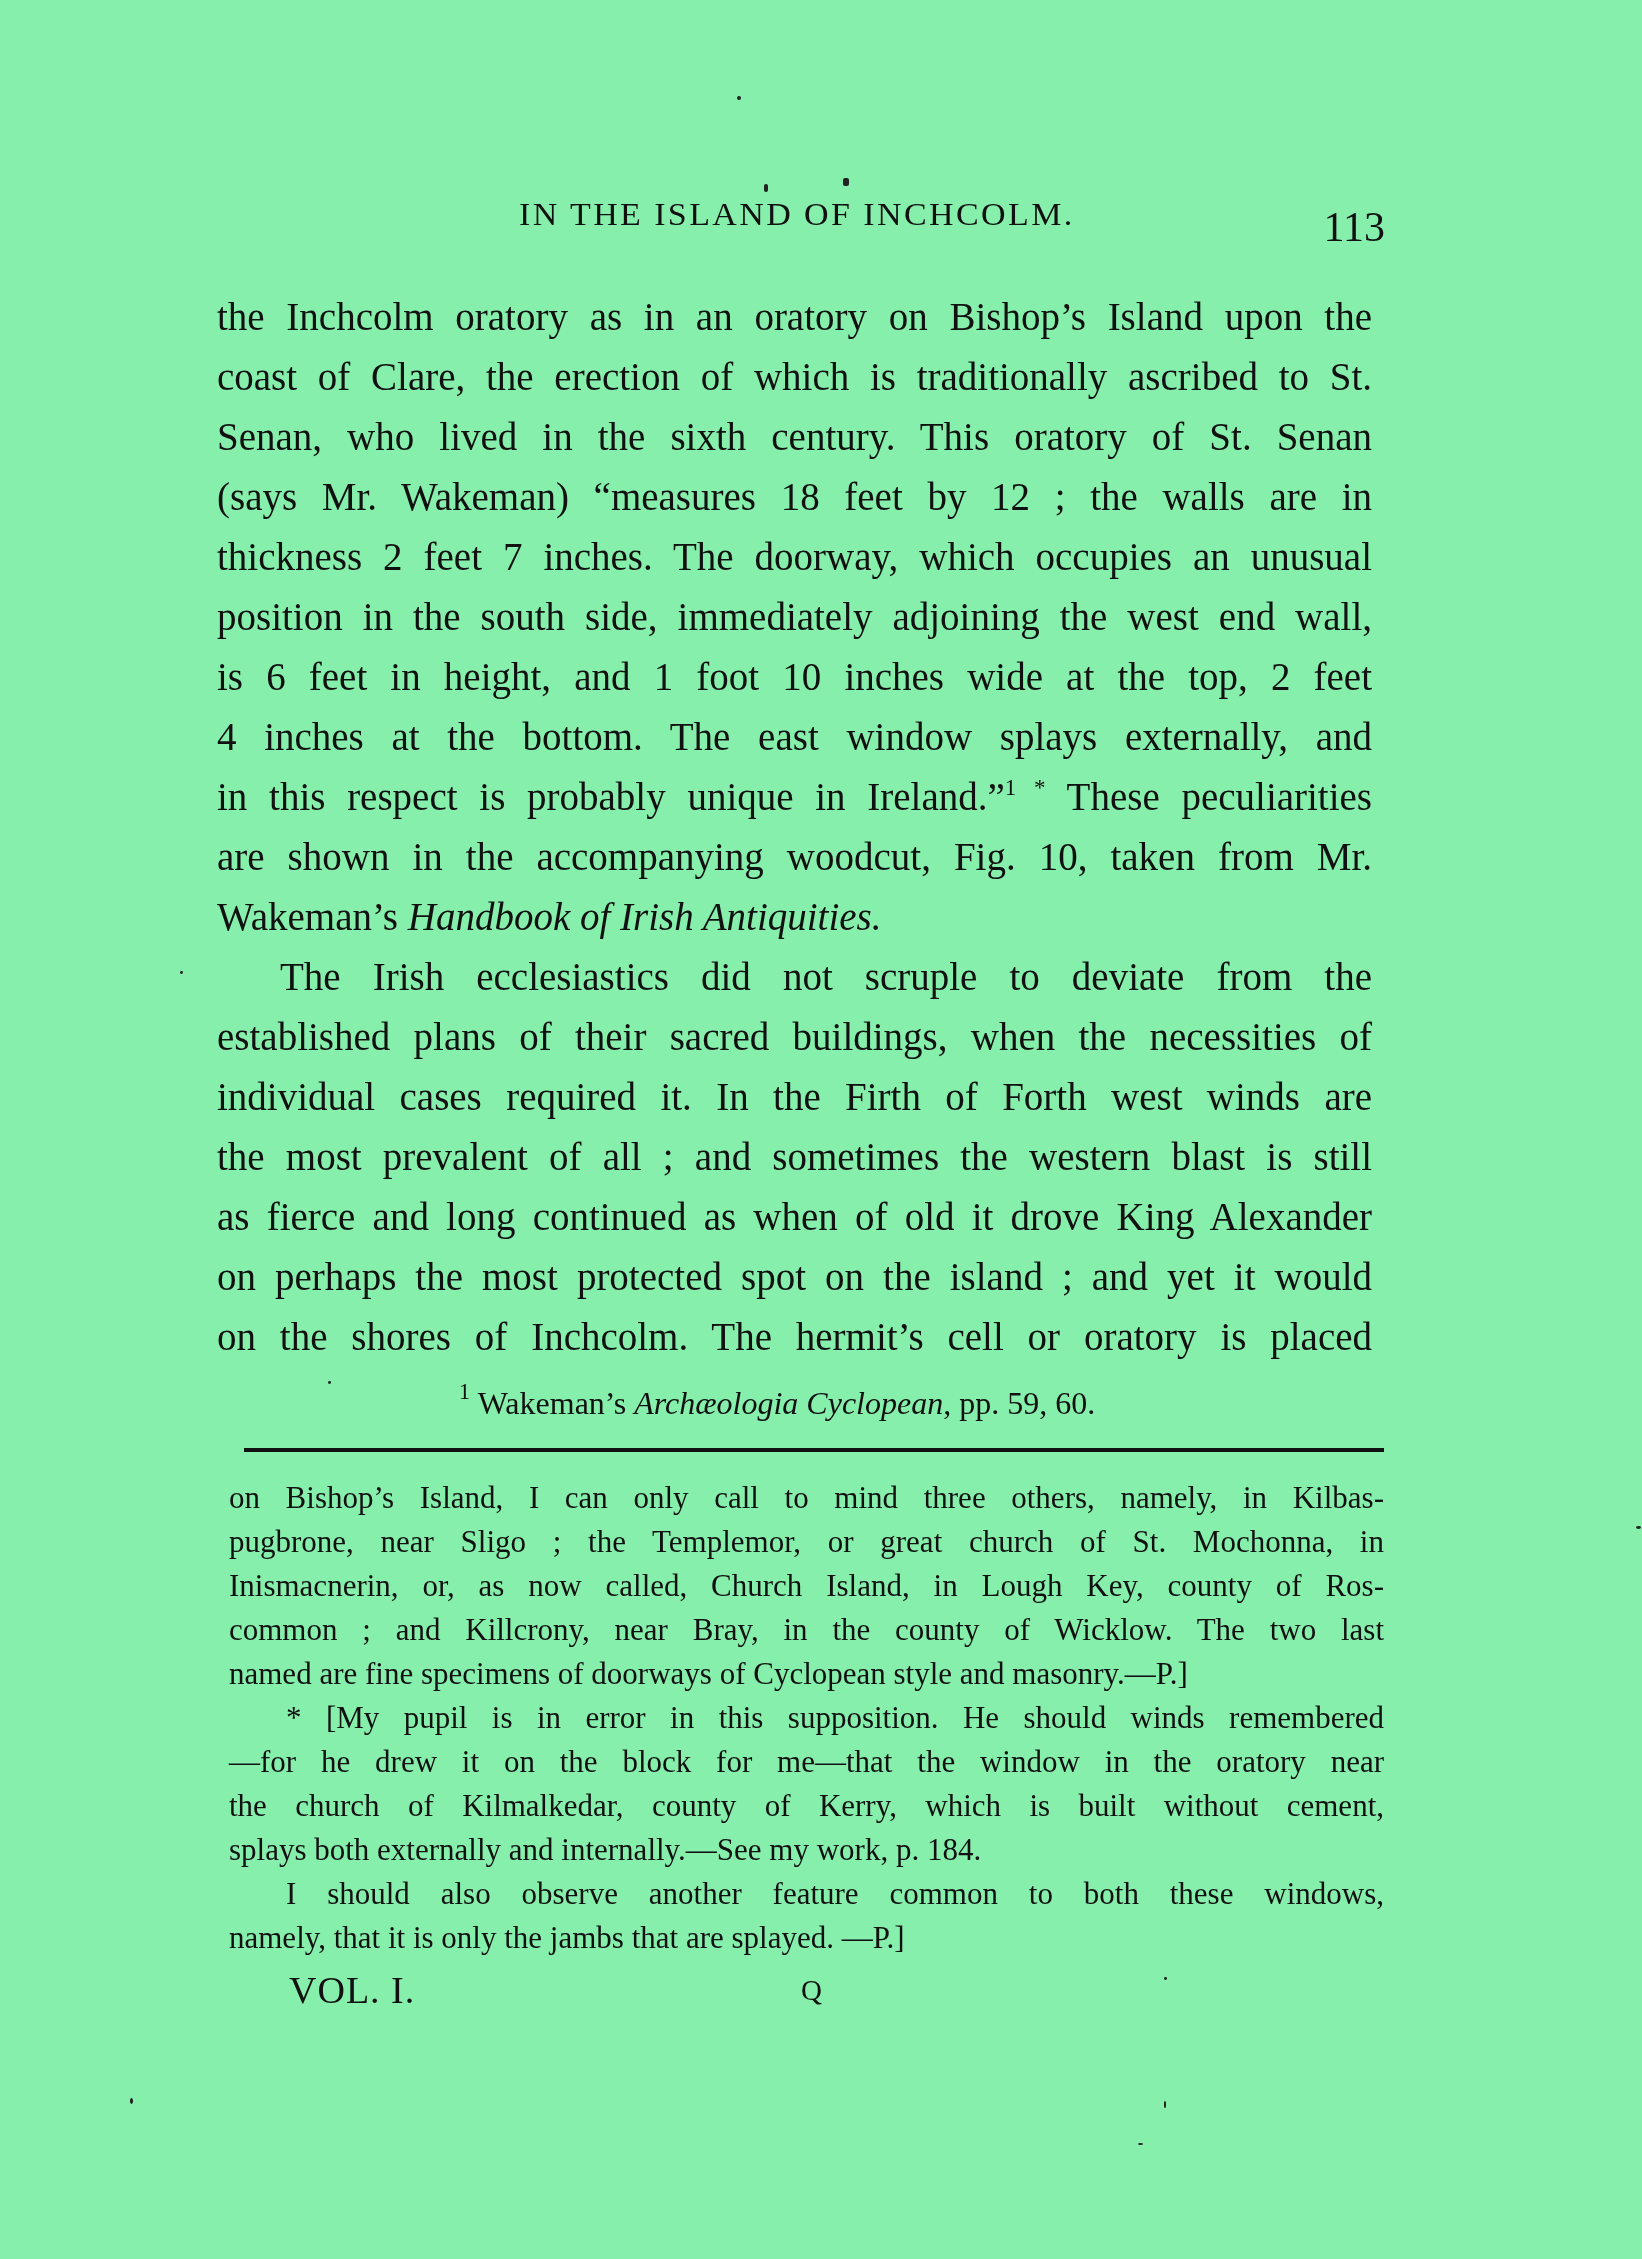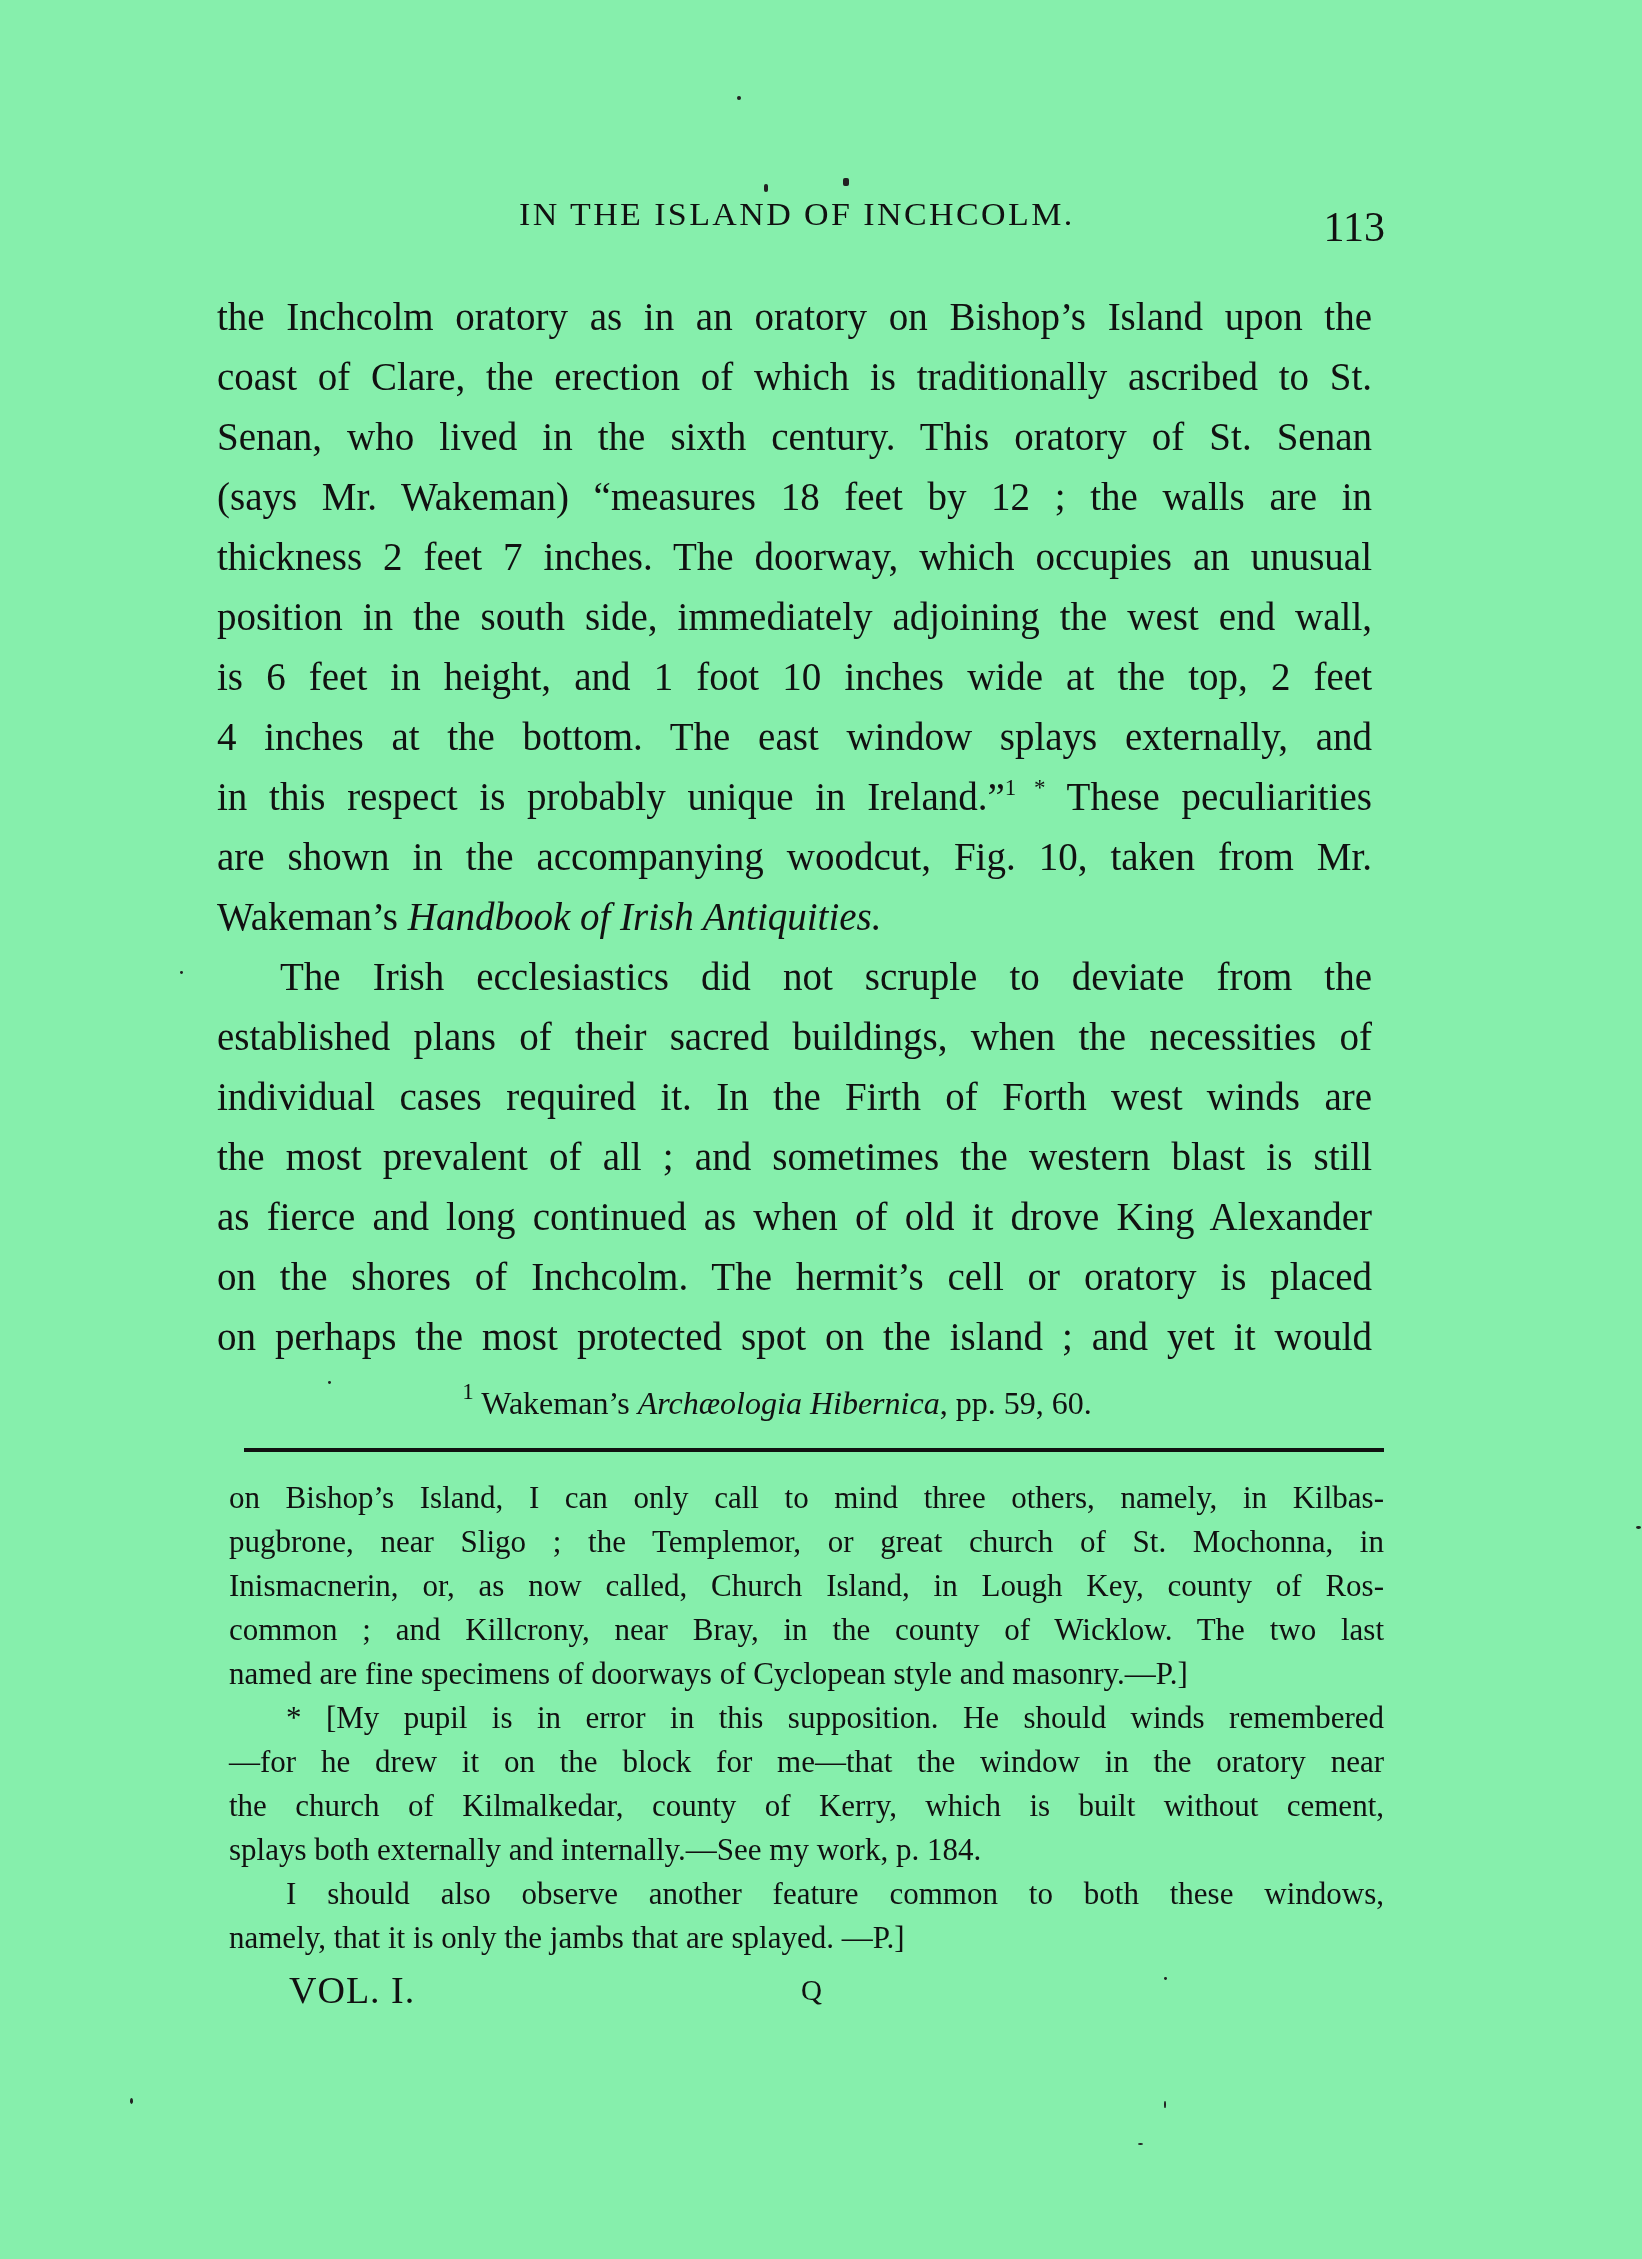--- a/index.html
+++ b/index.html
@@ -58,29 +58,29 @@
       <span class="line"><span>in this respect is probably unique in Ireland.”</span><sup>1 *</sup><span>  These peculiarities</span></span>
       <span class="line">are shown in the accompanying woodcut, Fig. 10, taken from Mr.</span>
       <span class="line last"><span>Wakeman’s </span><span class="it">Handbook of Irish Antiquities.</span></span>
     </div>
     <div>
       <span class="line indent">The Irish ecclesiastics did not scruple to deviate from the</span>
       <span class="line">established plans of their sacred buildings, when the necessities of</span>
       <span class="line">individual cases required it.  In the Firth of Forth west winds are</span>
       <span class="line">the most prevalent of all ; and sometimes the western blast is still</span>
       <span class="line">as fierce and long continued as when of old it drove King Alexander</span>
+      <span class="line">on perhaps the most protected spot on the island ; and yet it would</span>
       <span class="line">on the shores of Inchcolm.  The hermit’s cell or oratory is placed</span>
-      <span class="line">on perhaps the most protected spot on the island ; and yet it would</span>
     </div>
   </div>
 
   <div class="fn1">
     <span class="inner">
       <sup>1</sup>
-      <span>Wakeman’s </span><span class="it">Archæologia Hibernica</span><span>, pp. 59, 60.</span>
+      <span>Wakeman’s </span><span class="it">Archæologia Cyclopean</span><span>, pp. 59, 60.</span>
     </span>
   </div>
 
   <div class="rule"></div>
 
   <div class="notes">
     <div>
       <span class="nline">on Bishop’s Island, I can only call to mind three others, namely, in Kilbas-</span>
       <span class="nline">pugbrone, near Sligo ; the Templemor, or great church of St. Mochonna, in</span>
       <span class="nline">Inismacnerin, or, as now called, Church Island, in Lough Key, county of Ros-</span>

